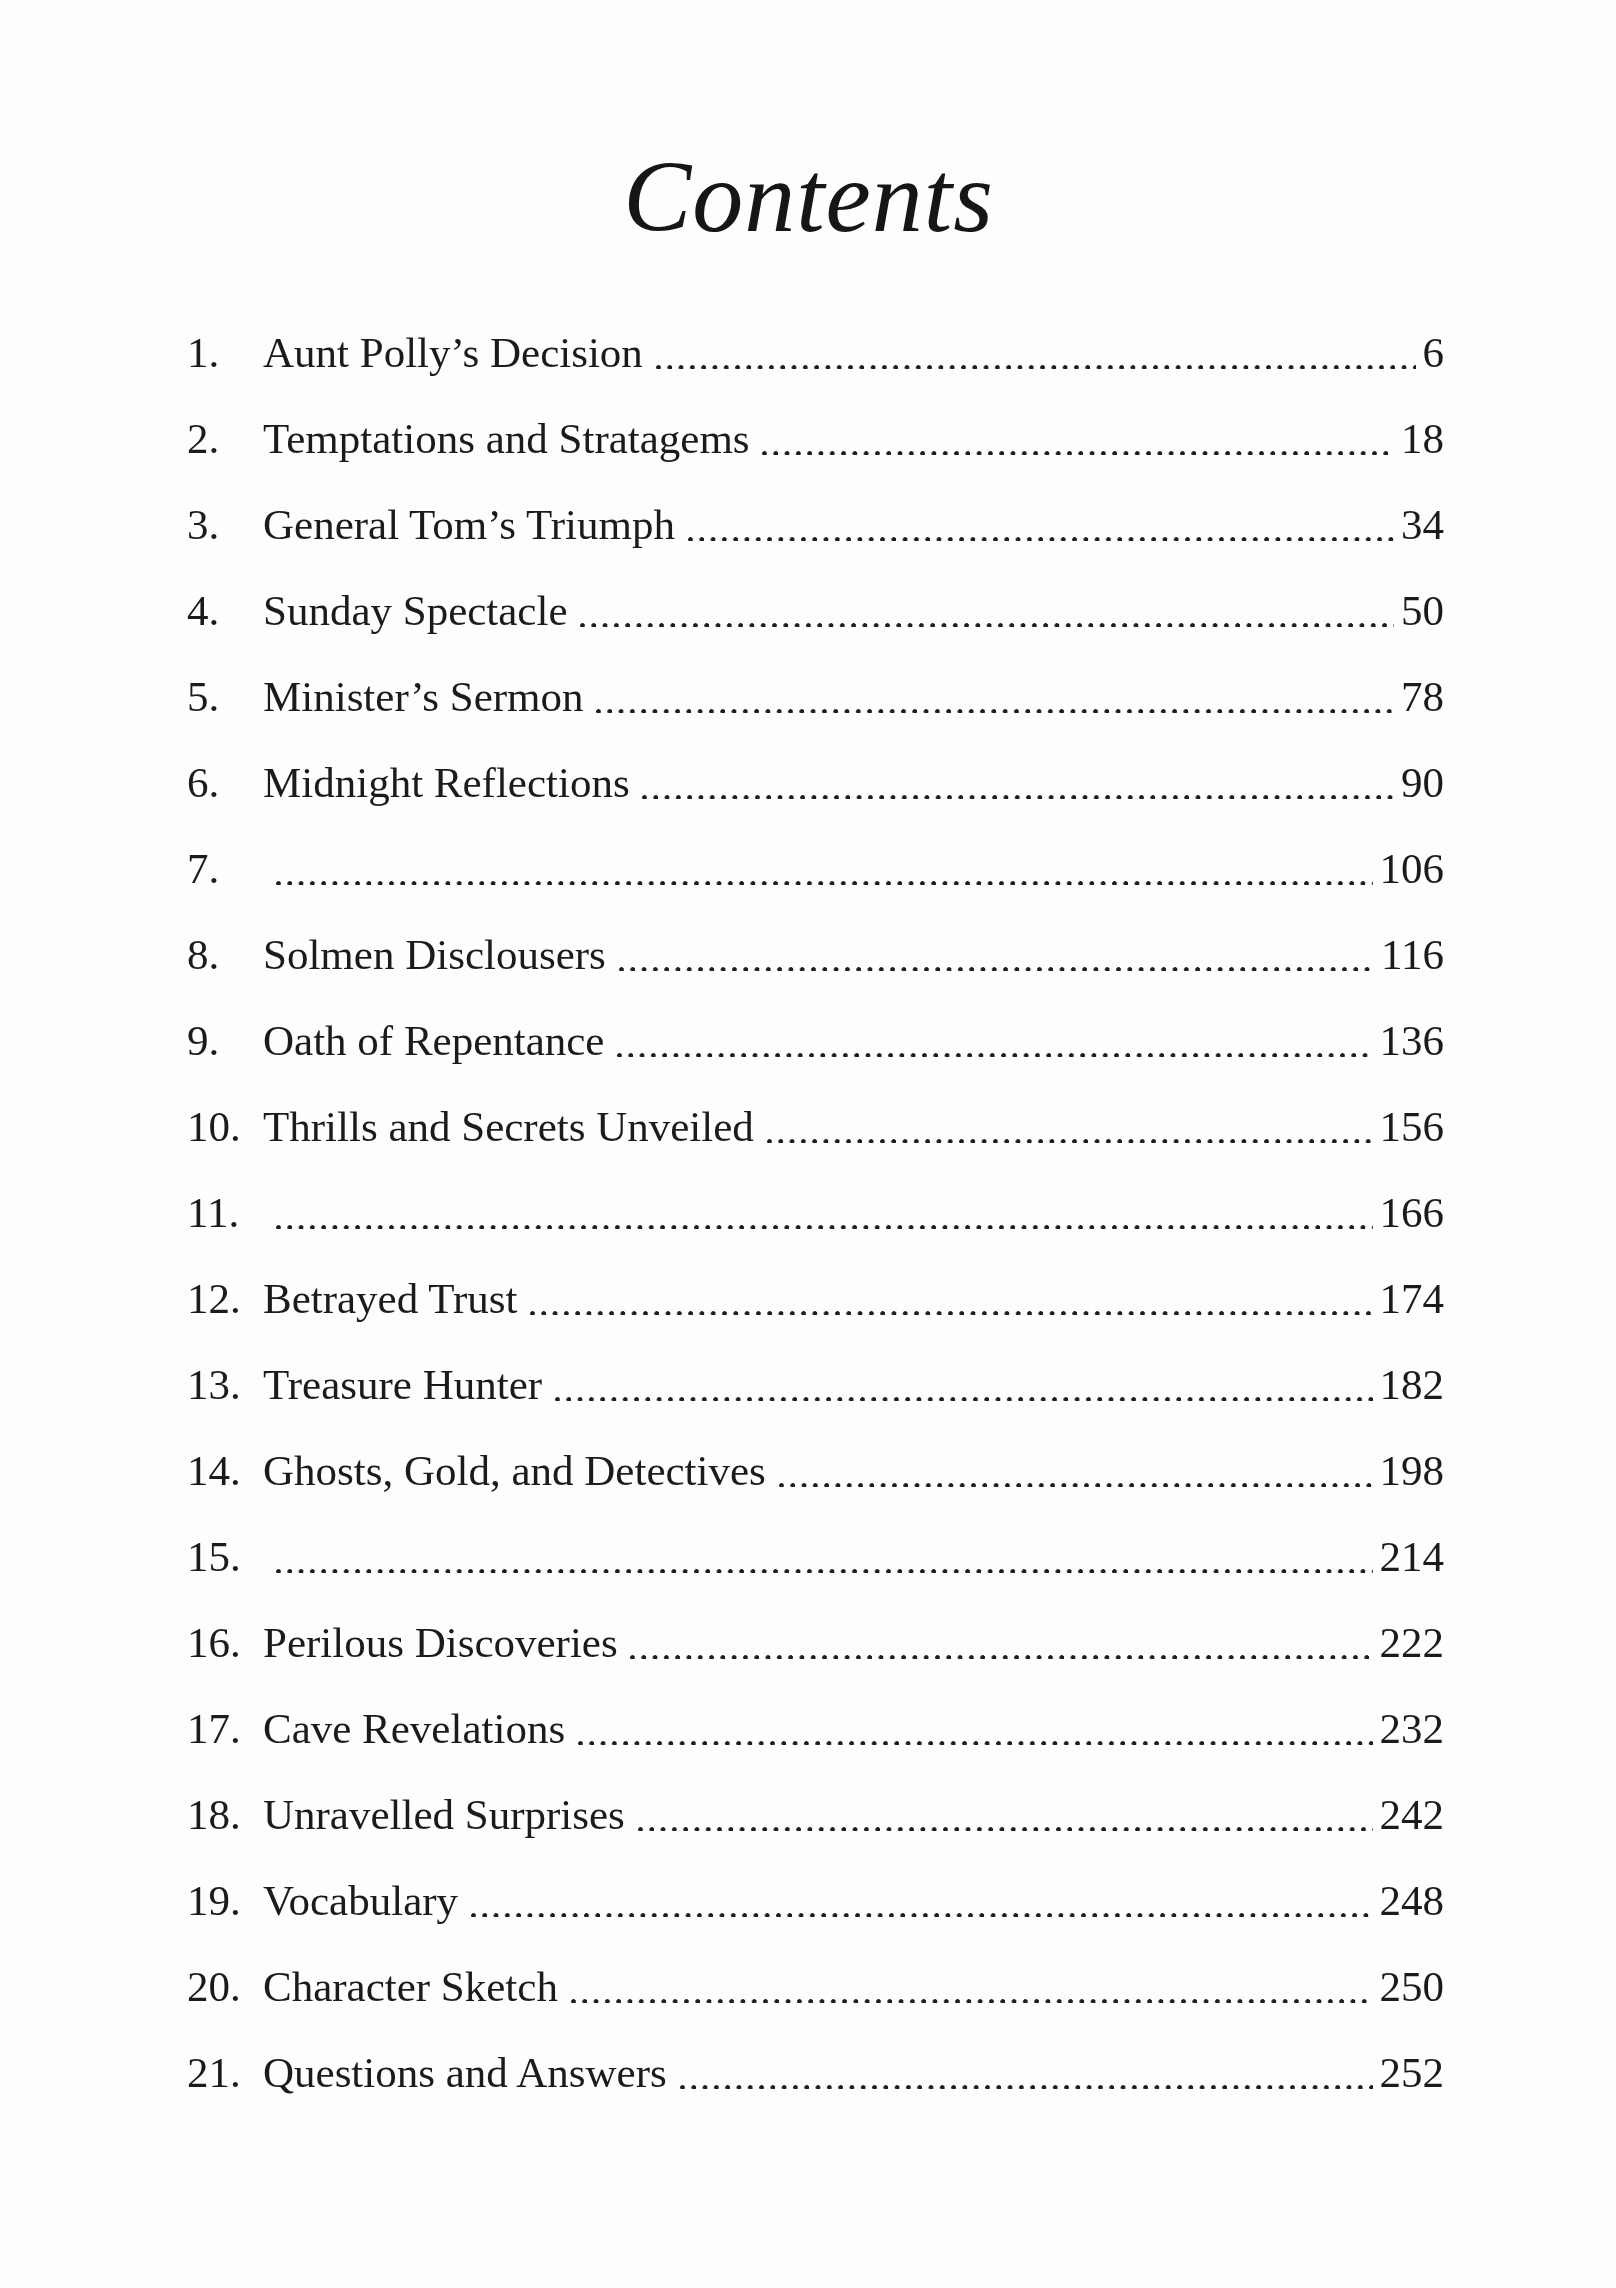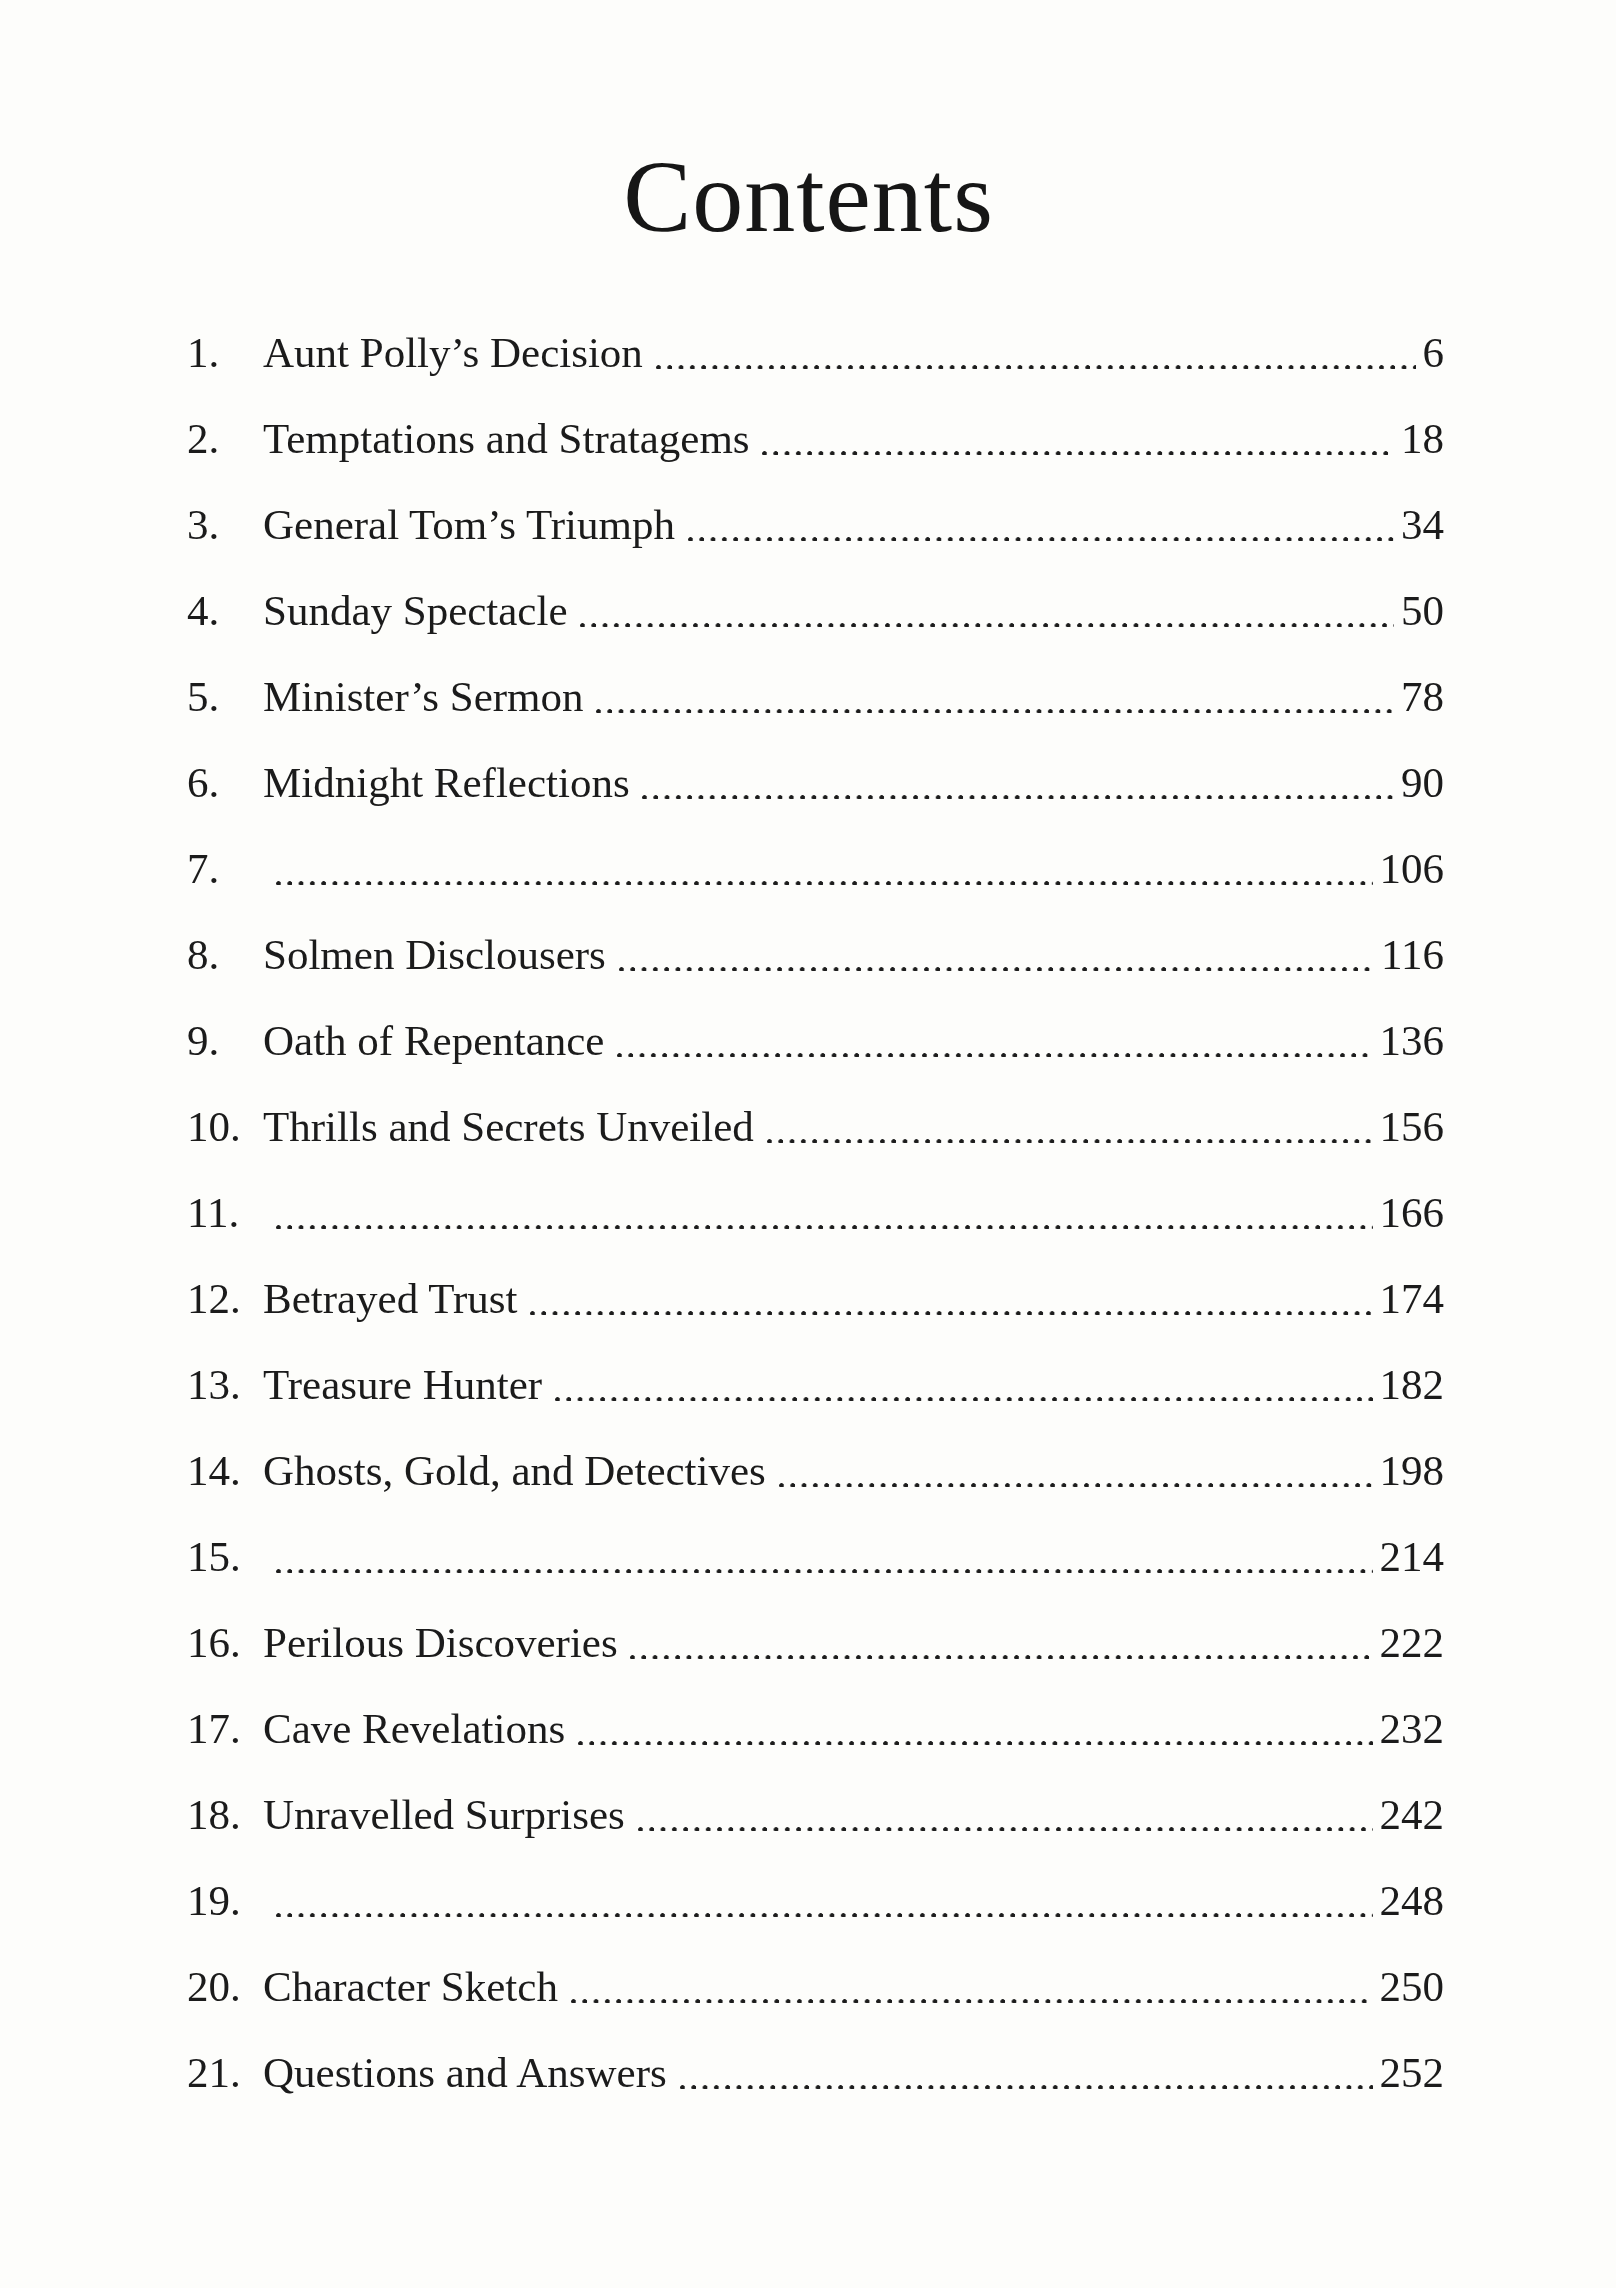--- a/index.html
+++ b/index.html
@@ -21,20 +21,21 @@
   }
   h1.page-title {
     margin: 146px 0 0 0;
     padding: 0;
     text-align: center;
     font-size: 102px;
     font-weight: 400;
     line-height: 1;
     letter-spacing: 1px;
     color: #161616;
+    font-style: italic;
   }
   ol.toc {
     list-style: none;
     margin: 62px 0 0 187px;
     padding: 0;
     width: 1257px;
   }
   li.toc-row {
     display: flex;
     align-items: stretch;
@@ -191,20 +192,21 @@
 
   <li class="toc-row">
     <span class="num">18.</span>
     <span class="chapter">Unravelled Surprises</span>
     <span class="leader"></span>
     <span class="page-num">242</span>
   </li>
 
   <li class="toc-row">
     <span class="num">19.</span>
+    <span class="chapter">Vocabulary</span>
     <span class="leader"></span>
     <span class="page-num">248</span>
   </li>
 
   <li class="toc-row">
     <span class="num">20.</span>
     <span class="chapter">Character Sketch</span>
     <span class="leader"></span>
     <span class="page-num">250</span>
   </li>

